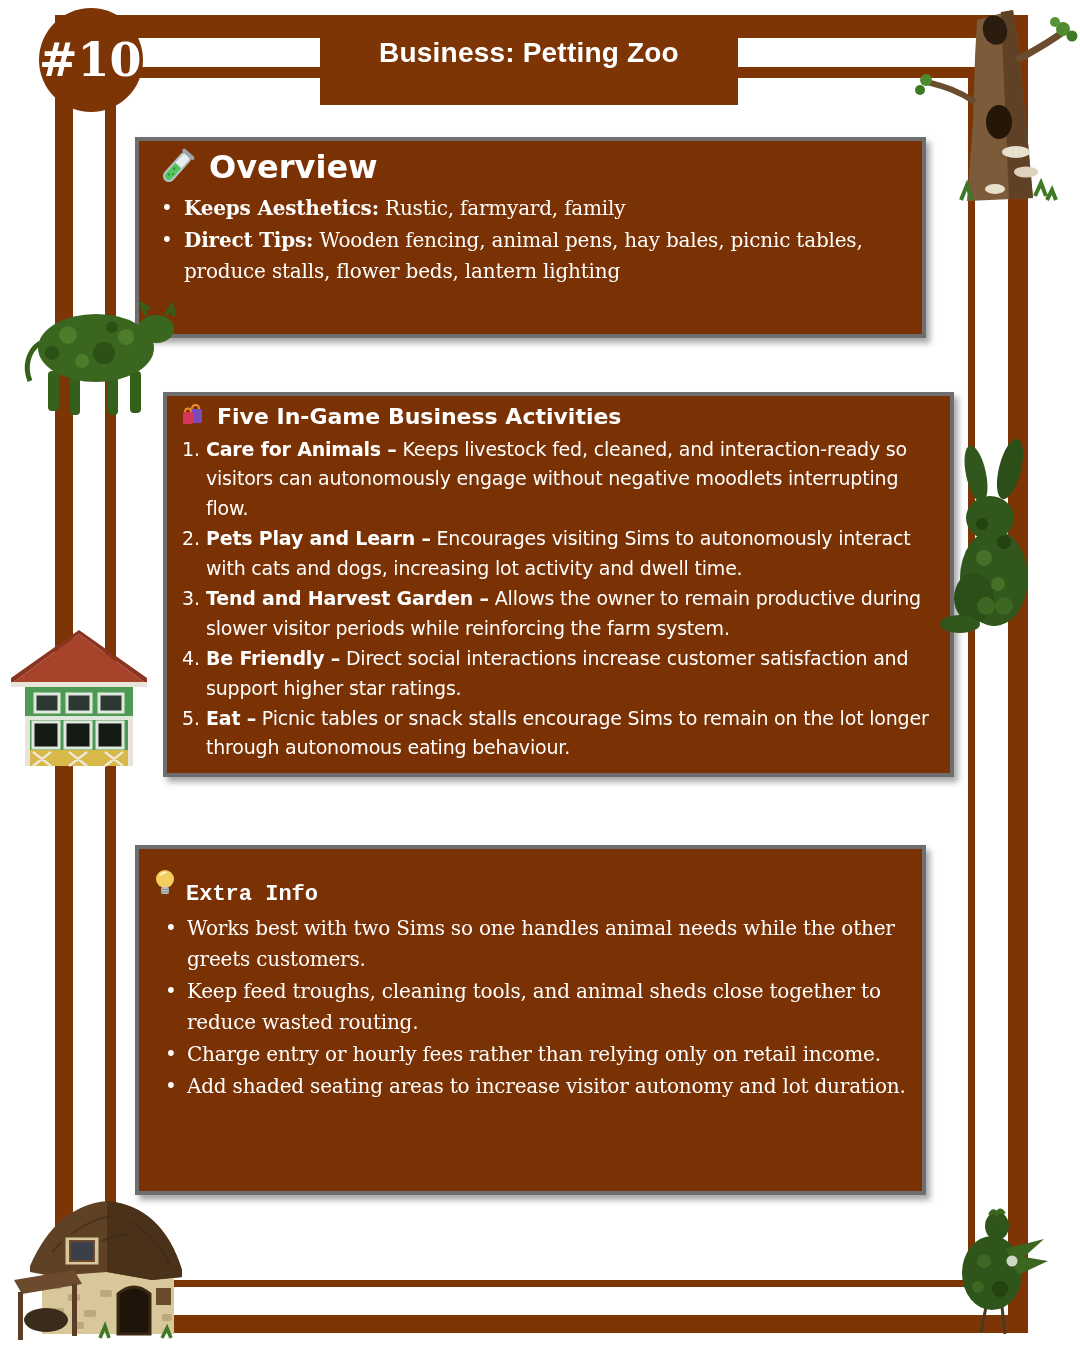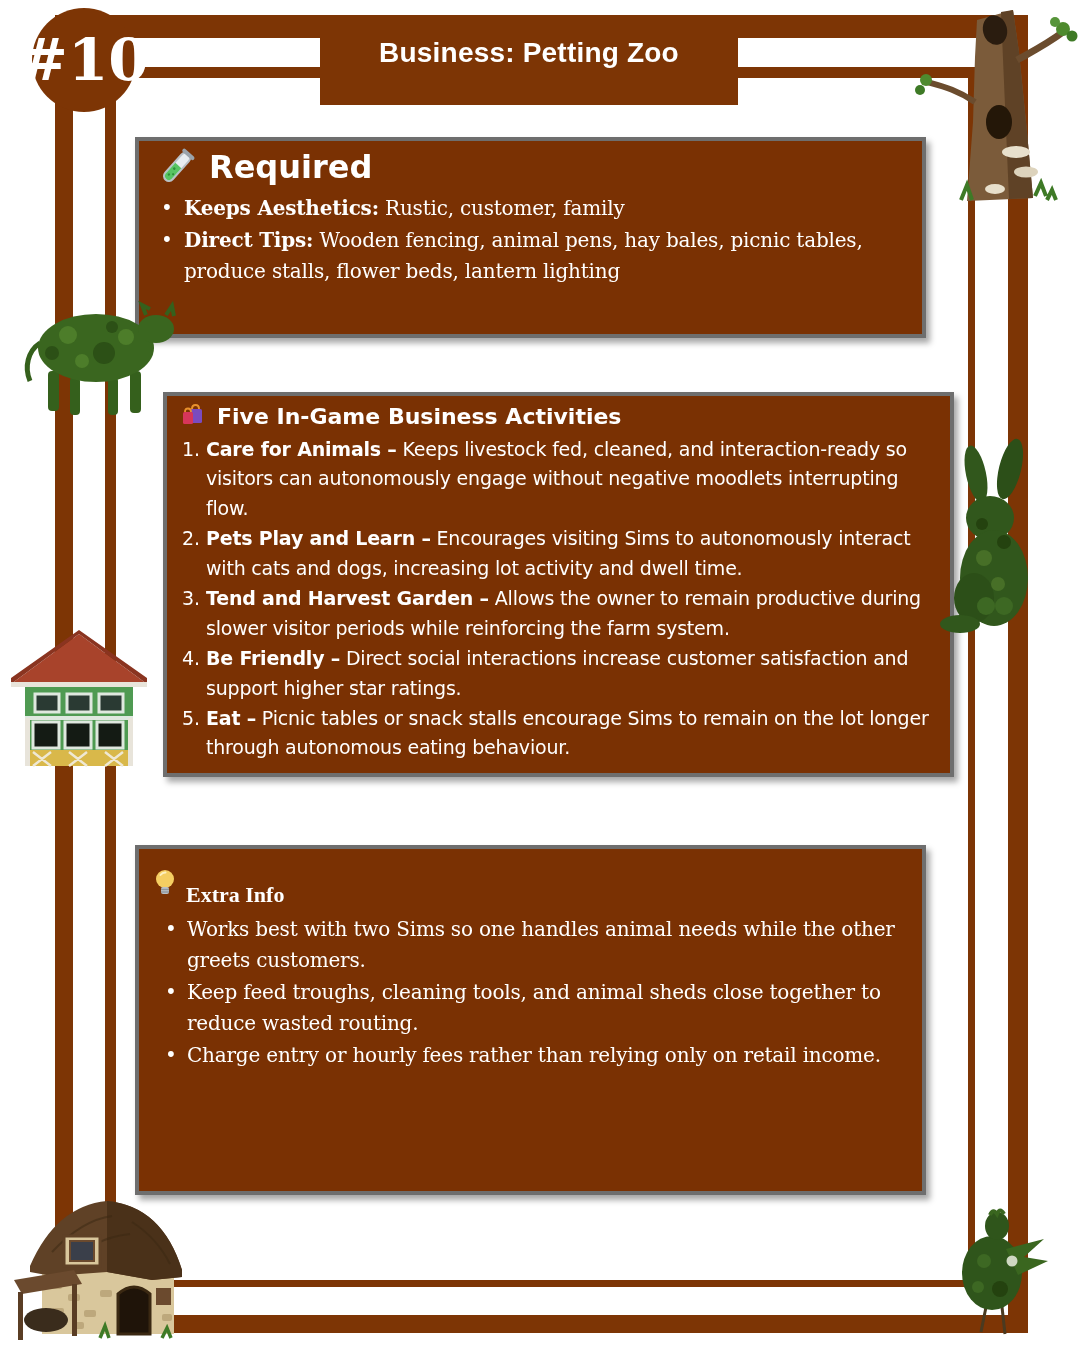--- a/index.html
+++ b/index.html
@@ -20,42 +20,42 @@
     border-style:solid;border-color:var(--brown);
     border-width:23px 20px 18px 18px;z-index:1;
   }
   .frame-inner{
     position:absolute;left:105px;top:67px;width:870px;height:1220px;
     border-style:solid;border-color:var(--brown);
     border-width:11px 7px 7px 11px;z-index:1;
   }
   
   .badge{
-    position:absolute;left:32px;top:8px;width:104px;height:104px;border-radius:50%;
-    background:var(--brown);color:var(--text);display:flex;align-items:center;justify-content:center;
-    font-family:"DejaVu Serif",serif;font-weight:bold;font-size:58px;z-index:3;
+    position:absolute;left:39px;top:8px;width:104px;height:104px;border-radius:50%;
+    background:var(--brown);color:var(--text);display:flex;align-items:center;
+    font-family:"DejaVu Serif",serif;font-weight:bold;font-size:46px;z-index:3;
   }
   .banner{
     position:absolute;left:320px;top:28px;width:418px;height:77px;background:var(--brown);
     color:var(--text);text-align:center;padding-top:9px;z-index:3;
     font-family:Liberation Sans, sans-serif;font-weight:bold;font-size:28px;letter-spacing:.2px;
   }
   
   .card{
     position:absolute;left:135px;width:791px;background:var(--card);
     border:4px solid var(--card-border);color:var(--text);
     box-shadow:4px 5px 6px rgba(0,0,0,.35);overflow:hidden;z-index:2;
   }
   #card-overview{top:137px;height:201px;padding:6px 18px;}
   #card-activities{top:392px;height:385px;padding:7px 15px;margin-left:28px;}
   #card-extra{top:845px;height:350px;padding:9px 15px;}
   .card-header{display:flex;align-items:center;gap:12px;}
   #card-overview .card-title{font-family:"DejaVu Sans",sans-serif;font-weight:bold;font-size:32px;}
   #card-activities .card-title{font-family:"DejaVu Sans",sans-serif;font-weight:bold;font-size:22px;}
-  #card-extra .card-title{font-family:Liberation Serif, serif;font-weight:bold;font-size:22px;margin-top:24px;}
+  #card-extra .card-title{font-family:Liberation Mono, monospace;font-weight:bold;font-size:22px;margin-top:24px;}
   .hdr-icon{flex:0 0 auto;}
   
   ul.serif-list{list-style:none;margin:6px 0 0;padding:0;font-size:20px;line-height:1.55;letter-spacing:-.2px;}
   ul.serif-list li{position:relative;padding-left:27px;margin-bottom:1px;}
   ul.serif-list li::before{content:"\2022";position:absolute;left:4px;}
   #card-extra ul.serif-list li{padding-left:33px;}
   #card-extra ul.serif-list li::before{left:11px;}
   .item-label{font-weight:bold;}
   
   ol.act-list{list-style:none;margin:5px 0 0;padding:0;font-family:"DejaVu Sans",sans-serif;
@@ -91,27 +91,27 @@
       <g transform="rotate(42 20 20)">
         <rect x="14" y="2" width="12" height="36" rx="6" fill="#b9c0c6"></rect>
         <rect x="16" y="4" width="8" height="32" rx="4" fill="#e8edf0"></rect>
         <path d="M16,18 h8 v14 a4,4 0 0 1 -8,0 Z" fill="#57c462"></path>
         <circle cx="19" cy="23" r="1.3" fill="#2e8f3a"></circle>
         <circle cx="22" cy="28" r="1.1" fill="#2e8f3a"></circle>
         <circle cx="19" cy="31" r="1.2" fill="#2e8f3a"></circle>
         <rect x="12.5" y="1" width="15" height="4" rx="2" fill="#9aa3aa"></rect>
       </g>
     </svg>
-    <span class="card-title">Required</span>
+    <span class="card-title">Overview</span>
   </div>
   <ul class="serif-list">
 
   <li>
     <span class="item-label">Keeps Aesthetics:</span>
-    <span>Rustic, customer, family</span>
+    <span>Rustic, farmyard, family</span>
   </li>
 
   <li>
     <span class="item-label">Direct Tips:</span>
     <span>Wooden fencing, animal pens, hay bales, picnic tables, produce stalls, flower beds, lantern lighting</span>
   </li>
 </ul>
 </section>
 
 <section class="card" id="card-activities">
@@ -174,20 +174,23 @@
   </li>
 
   <li>
     <span>Keep feed troughs, cleaning tools, and animal sheds close together to reduce wasted routing.</span>
   </li>
 
   <li>
     <span>Charge entry or hourly fees rather than relying only on retail income.</span>
   </li>
 
+  <li>
+    <span>Add shaded seating areas to increase visitor autonomy and lot duration.</span>
+  </li>
 
 </ul>
 </section>
 
 <svg class="deco" id="deco-tree" viewBox="0 0 165 210">
   <path d="M62,18 L98,8 L104,50 L112,130 L118,196 L52,199 L58,120 L60,55 Z" fill="#7b5b3a"></path>
   <path d="M86,10 L98,8 L104,50 L112,130 L118,196 L94,197 Z" fill="#5f4226"></path>
   <ellipse cx="80" cy="28" rx="12" ry="15" transform="rotate(-14 80 28)" fill="#2a1c0f"></ellipse>
   <path d="M102,58 C120,48 132,42 148,30" stroke="#6b4c2e" stroke-width="7" fill="none"></path>
   <circle cx="148" cy="27" r="7" fill="#4e8a2e"></circle>

